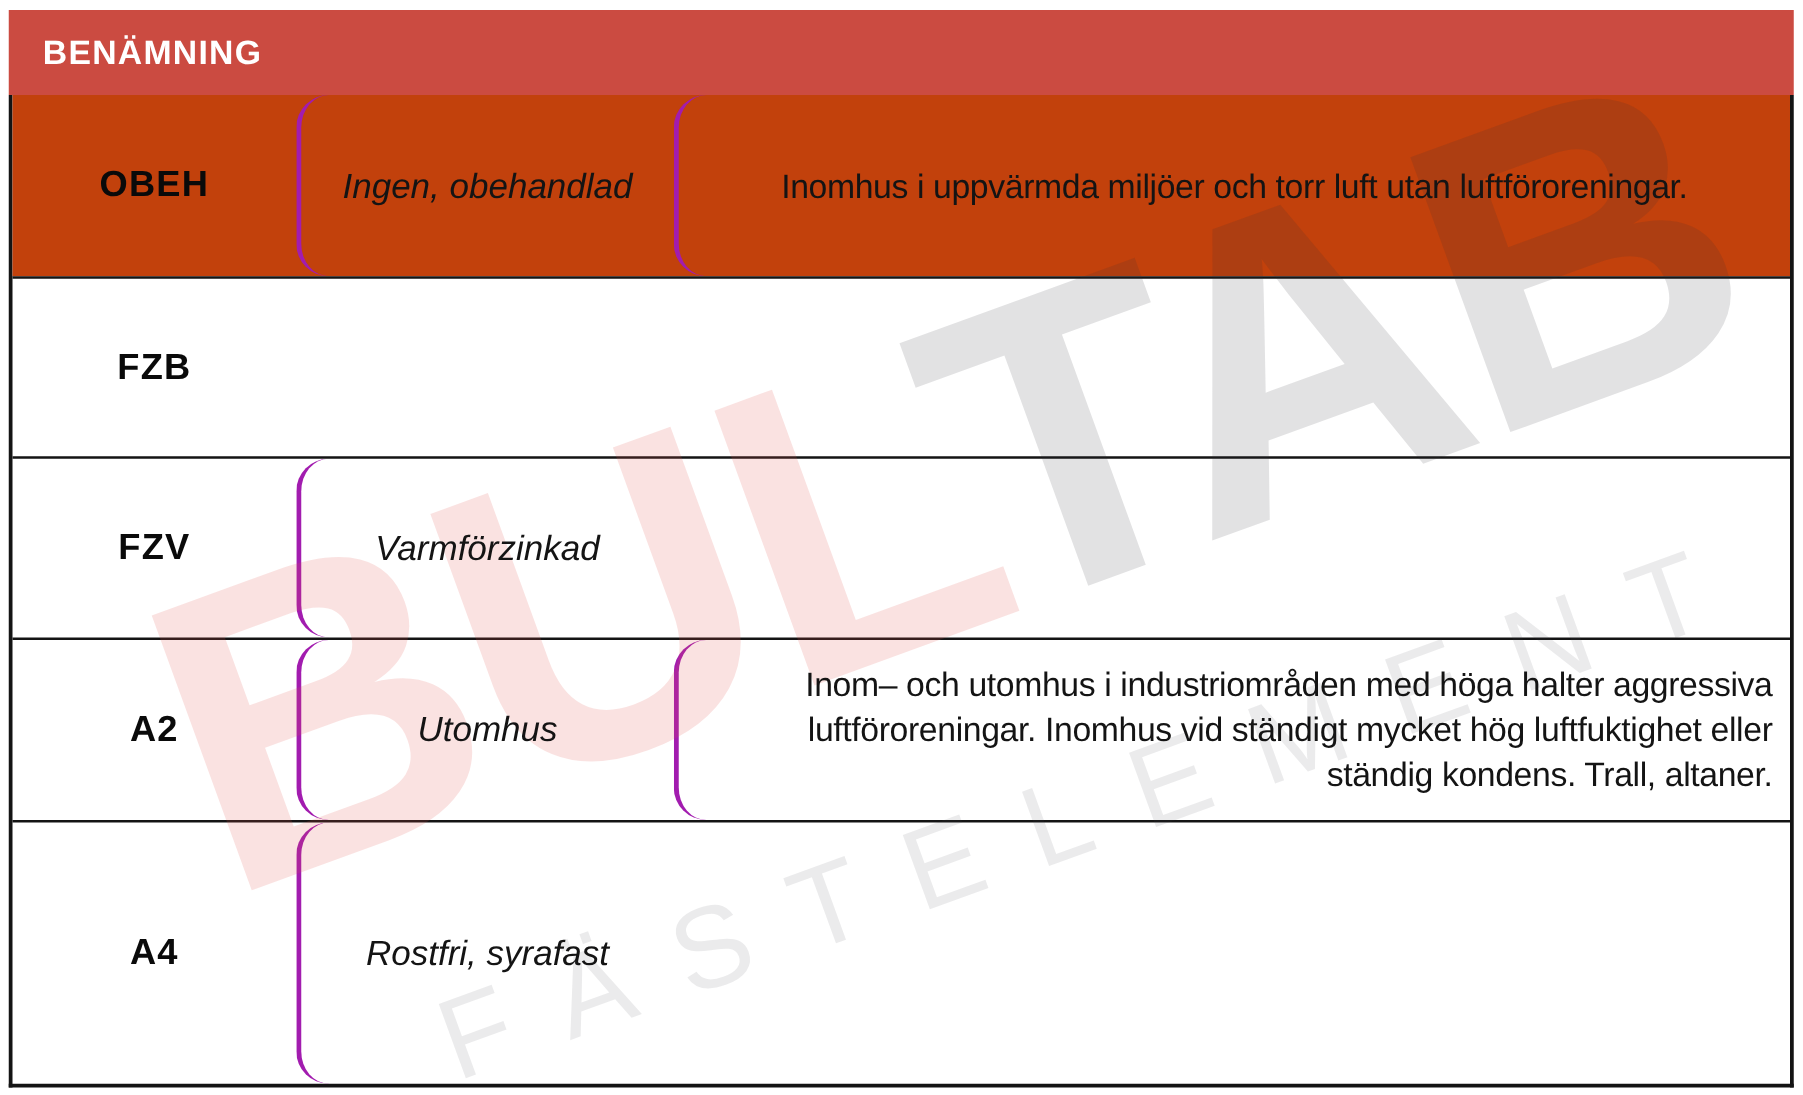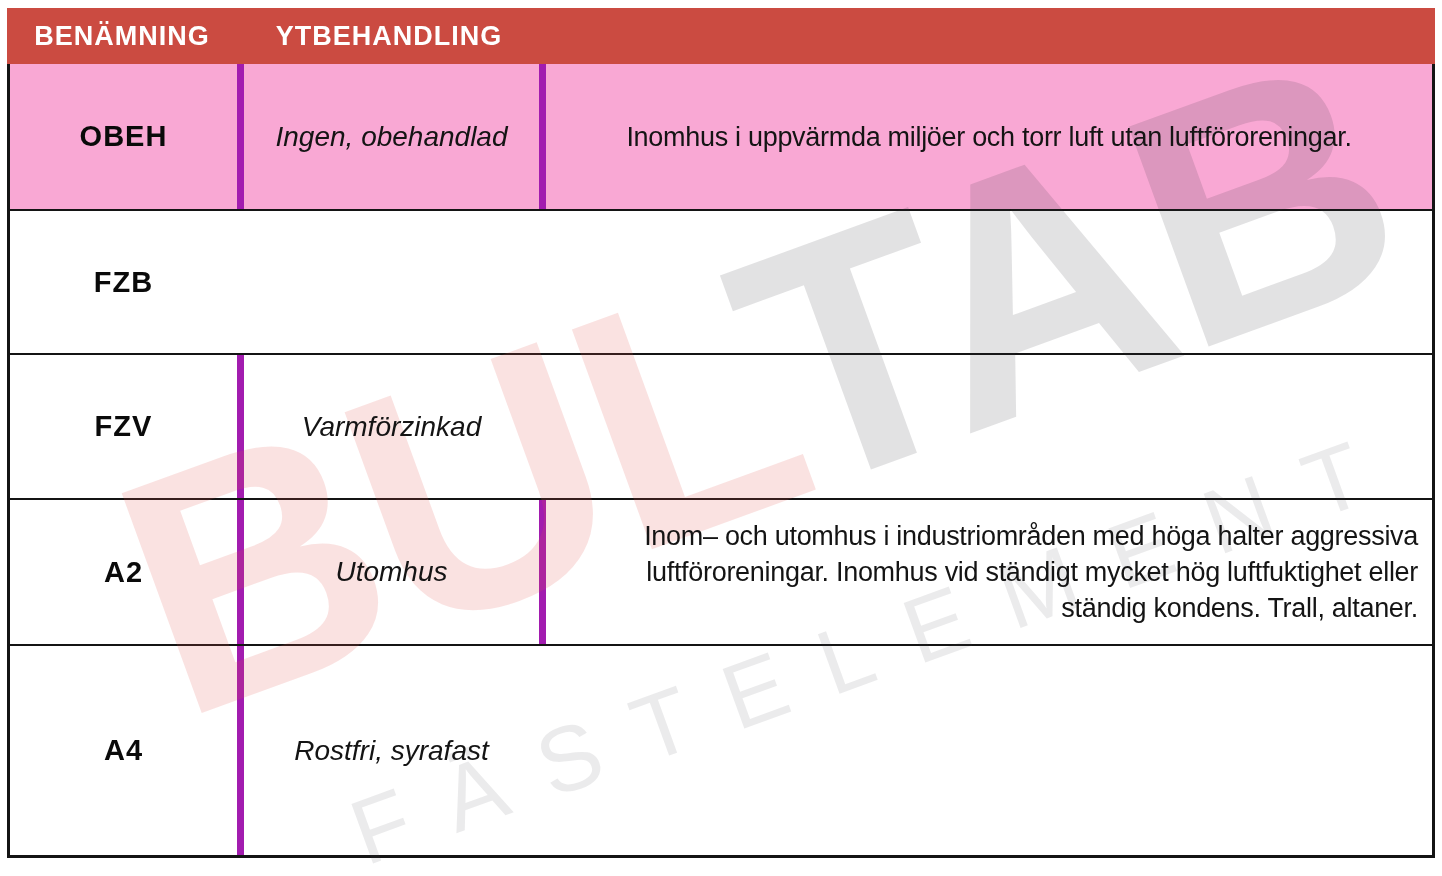--- a/index.html
+++ b/index.html
@@ -1,33 +1,33 @@
 <!DOCTYPE html>
 <html><head>
 <meta charset="utf-8">
 <style>
   * { margin:0; padding:0; box-sizing:border-box; }
   html,body { width:1442px; height:876px; background:#ffffff; overflow:hidden;
               font-family:"Liberation Sans", sans-serif; }
   .page { position:relative; width:1442px; height:876px; padding:8px 7px 5px 7px; }
 
   
-  .thead { display:grid; grid-template-columns:230px 304px 1fr; width:1428px; height:56px;
+  .thead { display:grid; grid-template-columns:230px 304px 1fr; width:1428px; height:68px;
            background:#cb4b41; }
   .th { display:flex; align-items:center; justify-content:center;
         color:#ffffff; font-size:27px; font-weight:800; letter-spacing:1px; }
   .th span { position:relative; z-index:6; }
 
   
   .tbody { width:1428px; border:3px solid #141414; border-top:none; background:#ffffff; }
   .row { display:grid; grid-template-columns:227px 302px 1fr; }
   .row + .row { border-top:2px solid #141414; }
-  .row.hl { background:#f9a8d4; }
+  .row.hl { background:#c2410c; }
   .cell { display:flex; align-items:center; justify-content:center; padding:10px 14px; }
-  .cell + .cell { border-left:7px solid #a21caf; }
+  .cell + .cell { border-left:4px solid #a21caf;border-radius:26px; }
   .r1 { min-height:145px; } .r2 { min-height:144px; } .r3 { min-height:145px; }
   .r4 { min-height:146px; } .r5 { min-height:211px; }
 
   .code  { font-size:29px; font-weight:800; letter-spacing:1px; color:#0a0a0a;
            position:relative; z-index:6; }
   .treat { font-size:28px; font-style:italic; color:#141414;
            position:relative; z-index:6; }
   .usage { font-size:27px; line-height:36px; color:#141414; text-align:right;
            letter-spacing:-0.3px; white-space:pre-line; max-width:880px;
            position:relative; z-index:6; }
@@ -45,23 +45,20 @@
             transform-origin:left center; }
 </style>
 </head>
 <body>
 
 <div class="page">
 
   <div class="thead">
     <div class="th">
       <span>BENÄMNING</span>
-    </div>
-    <div class="th">
-      <span>YTBEHANDLING</span>
     </div>
   </div>
 
   <div class="tbody">
 
     <div class="row r1 hl">
       <div class="cell">
         <span class="code">OBEH</span>
       </div>
       <div class="cell">

